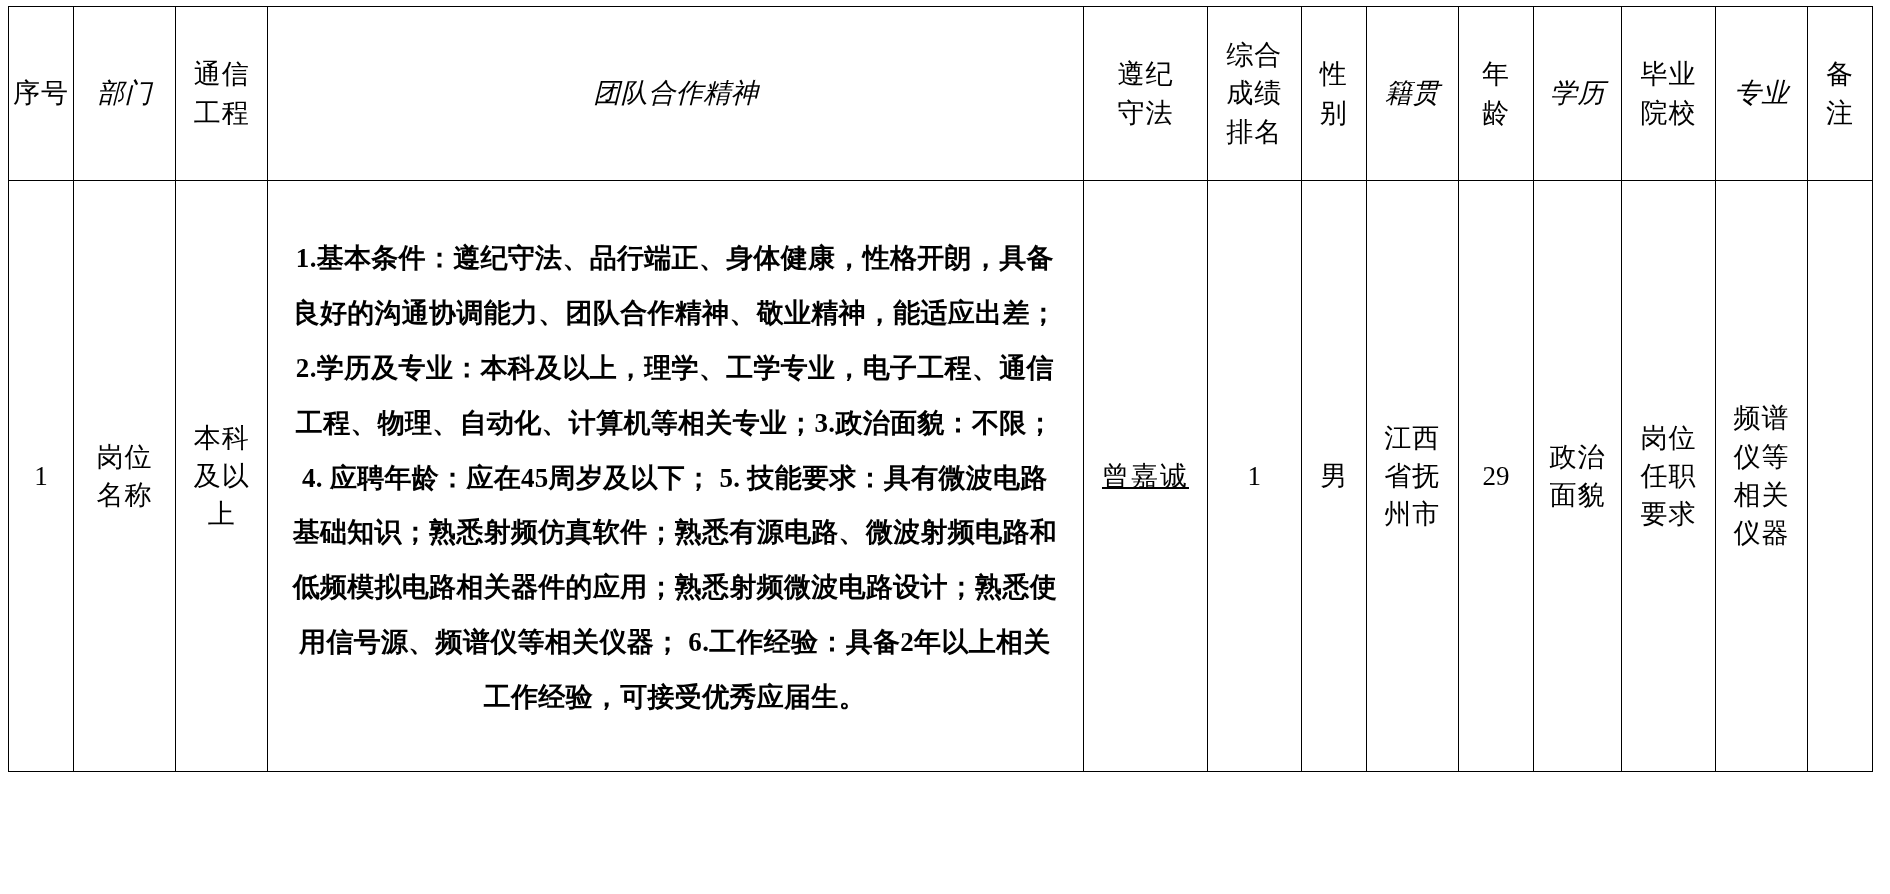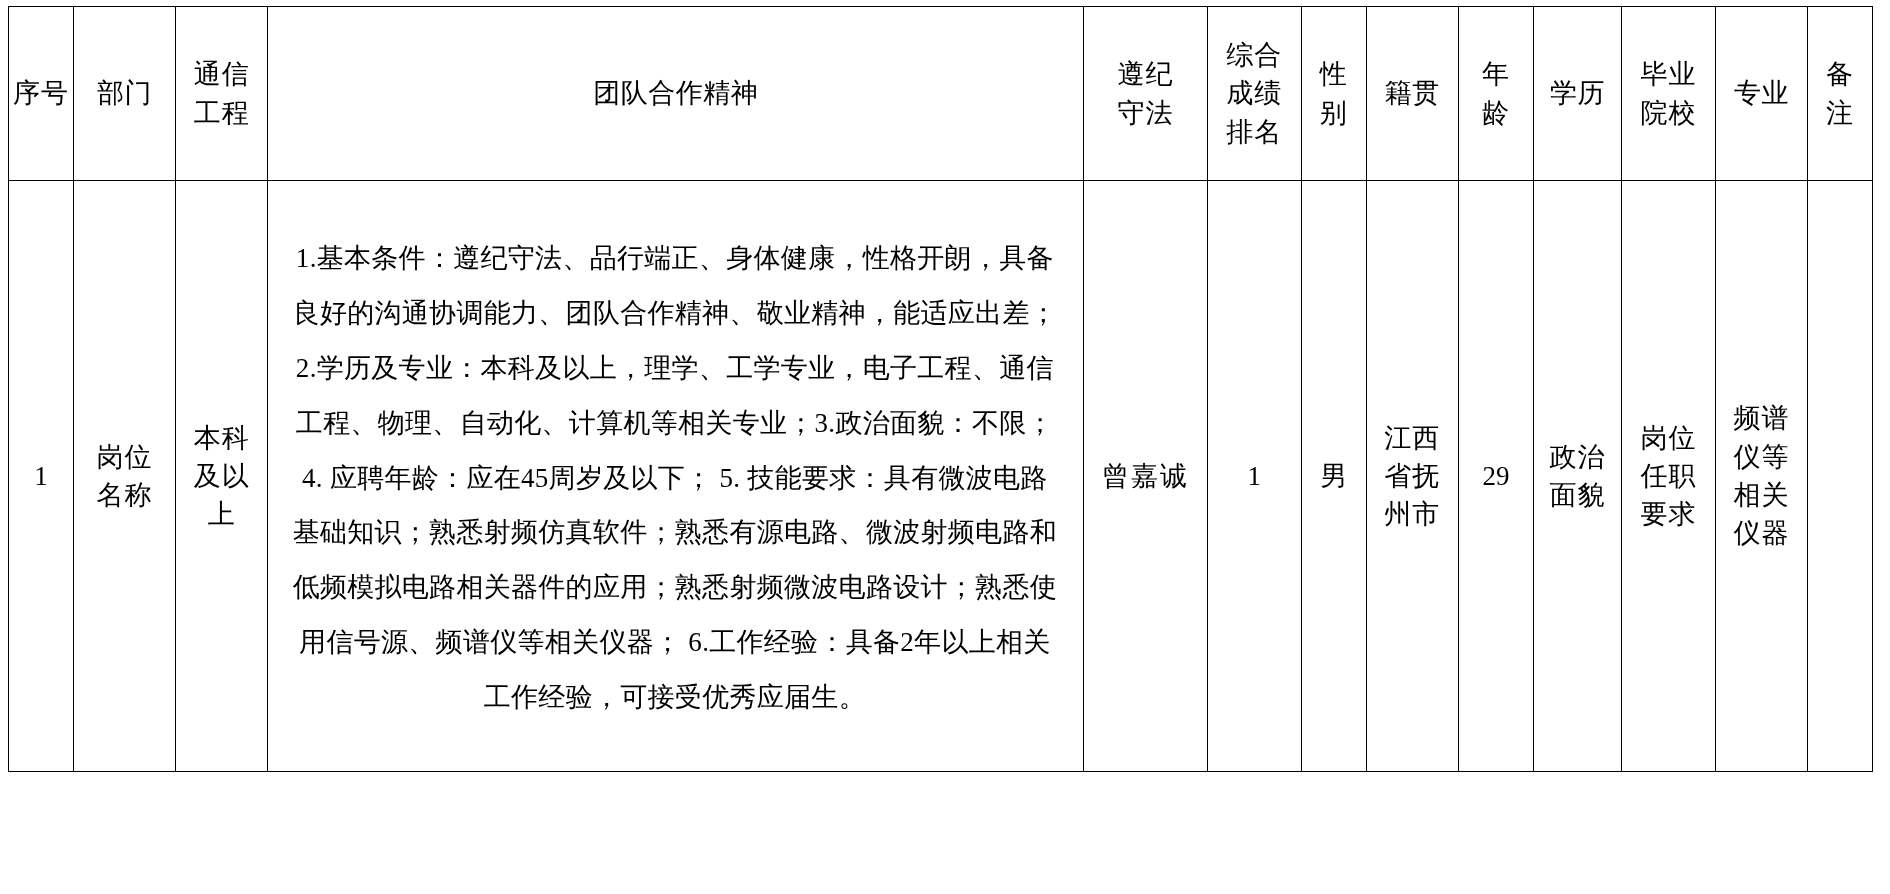--- a/index.html
+++ b/index.html
@@ -61,34 +61,37 @@
   }
   .req-cell {
     text-align: left;
     vertical-align: top;
     padding: 18px 22px 14px 20px !important;
     font-size: 26.5px;
     line-height: 2.03;
     letter-spacing: 0.3px;
     text-align: justify;
     text-justify: inter-ideograph;
+    font-weight: bold;
   }
   .narrow-wrap {
     display: block;
     margin: 0 auto;
     line-height: 1.42;
     letter-spacing: 1px;
   }
   .w-2 { width: 2.1em; }
   .w-3 { width: 3.1em; }
   .cand-cell {
     letter-spacing: 2px;
+    text-decoration: underline;
   }
   .single {
     letter-spacing: 0.5px;
+    font-style: italic;
   }
 </style>
 </head>
 <body>
 
 <div class="sheet">
   <table class="recruit-table">
     <colgroup>
       <col class="col-seq">
       <col class="col-dept">

